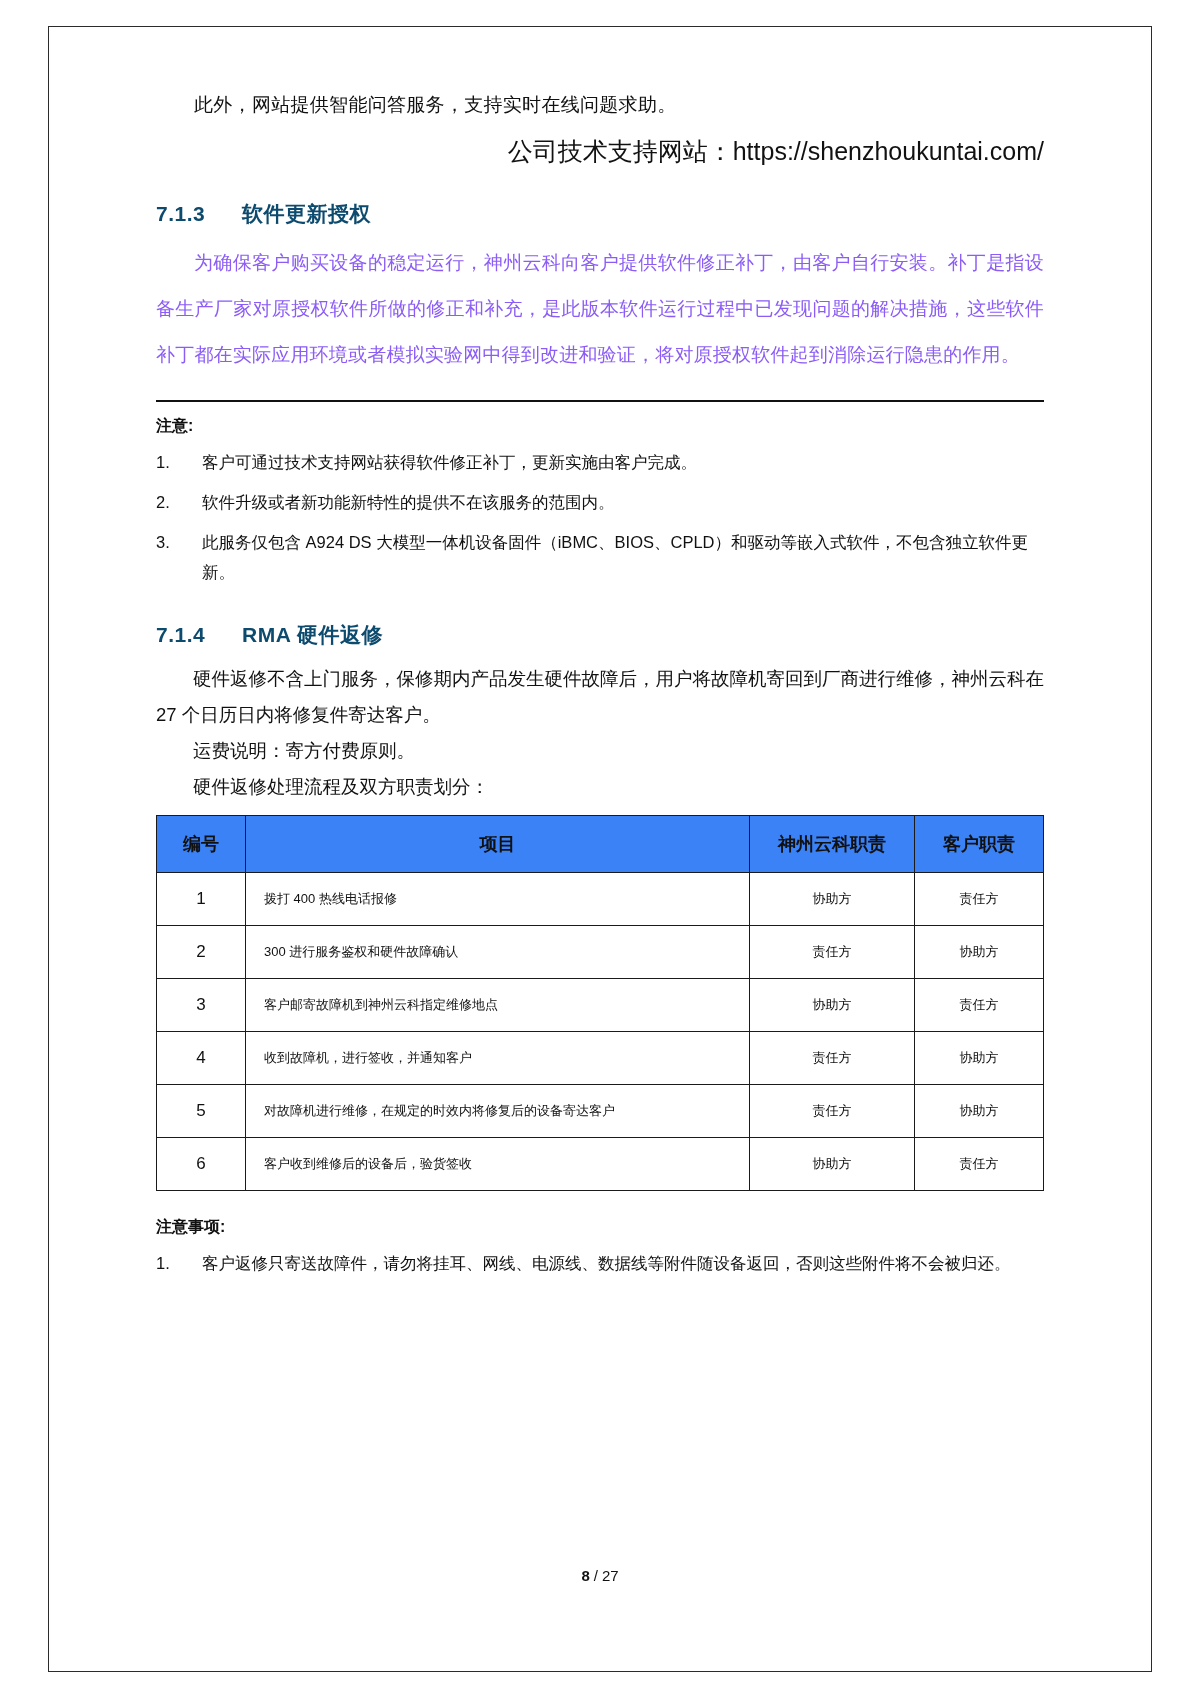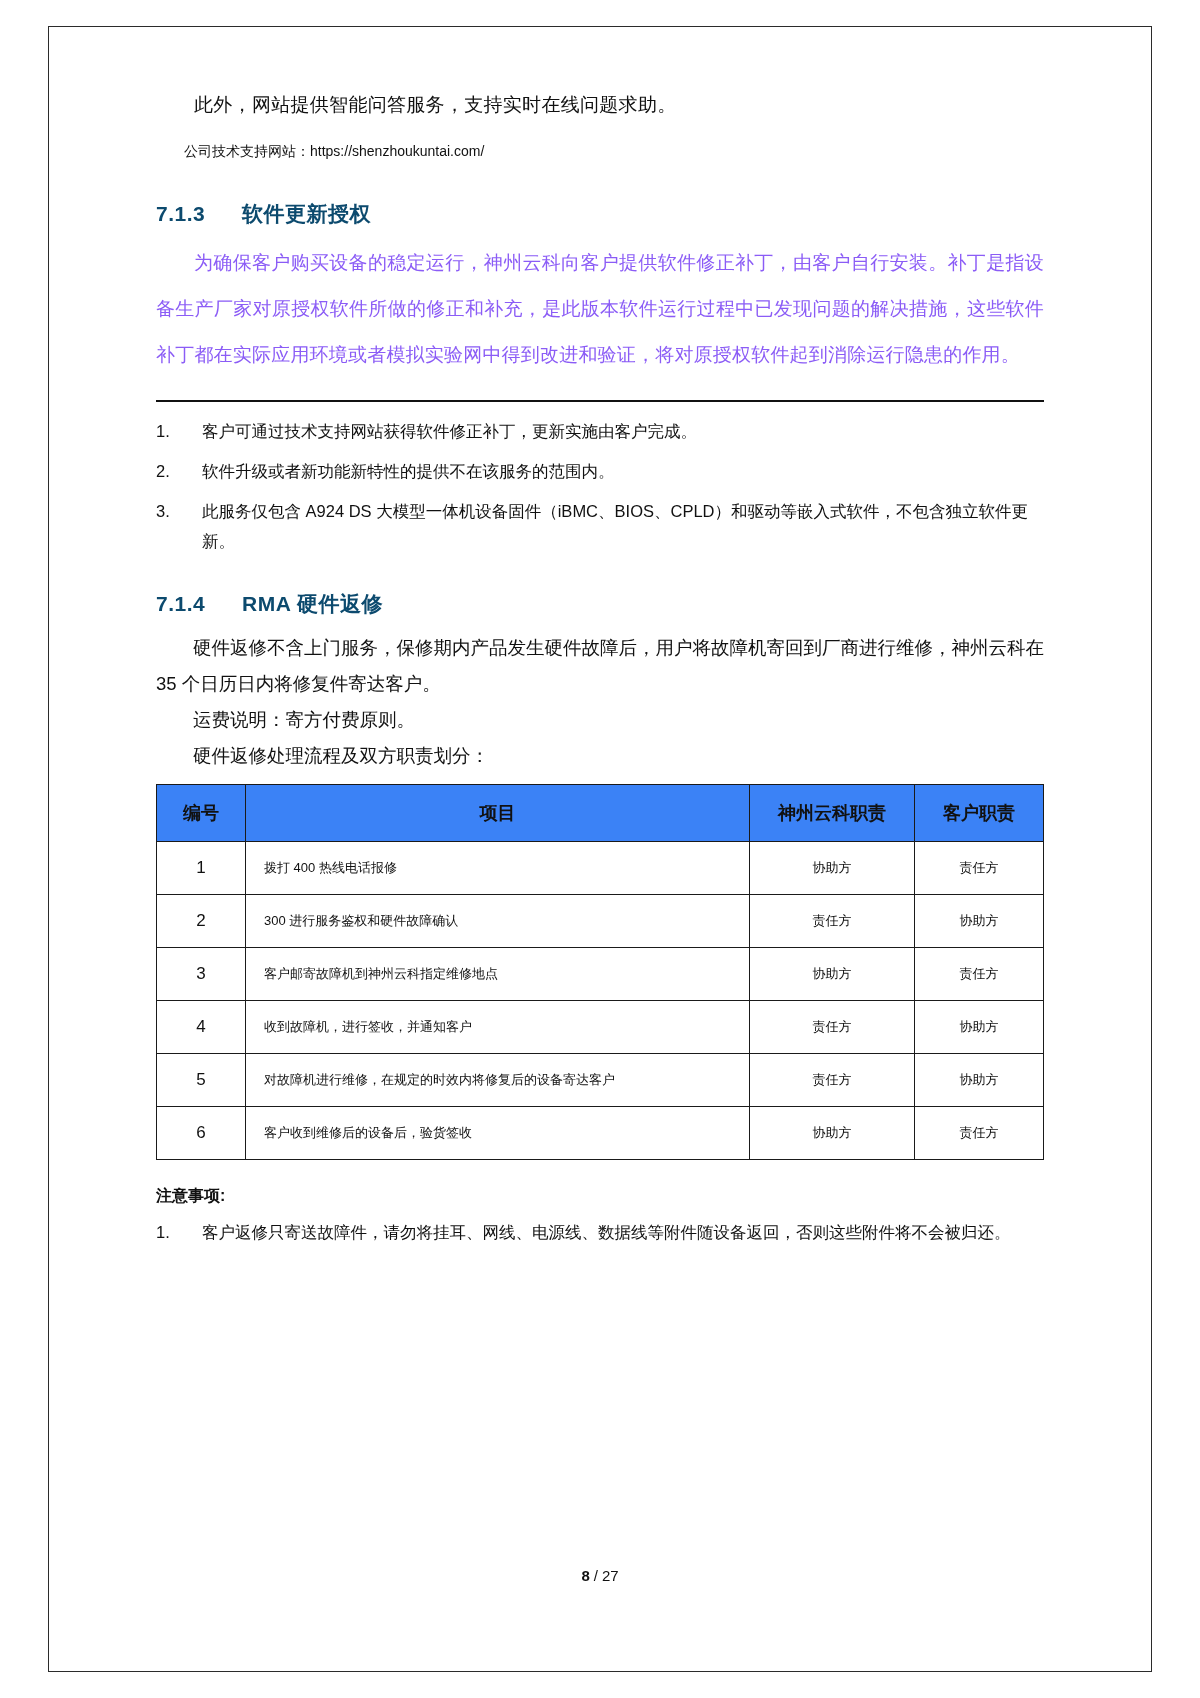--- a/index.html
+++ b/index.html
@@ -53,24 +53,25 @@
   .body-indent {
     text-indent: 2em;
   }
   .para {
     font-size: 19px;
     line-height: 46px;
     color: #111;
     letter-spacing: 0.3px;
   }
   .para-link {
-    font-size: 14px;
+    font-size: 25px;
     line-height: 46px;
     color: #111;
     text-indent: 2em;
+    text-align: right;
   }
   .link {
     color: #111;
     text-decoration: none;
   }
   h2.section {
     font-size: 21px;
     font-weight: 700;
     margin: 26px 0 12px 0;
     letter-spacing: 0.5px;
@@ -191,32 +192,33 @@
     <p class="para-link"><span>公司技术支持网站：</span><a class="link" href="#">https://shenzhoukuntai.com/</a></p>
 
     <h2 class="section">
       <span class="num">7.1.3</span><span>软件更新授权</span>
     </h2>
 
     <p class="para-block">为确保客户购买设备的稳定运行，神州云科向客户提供软件修正补丁，由客户自行安装。补丁是指设备生产厂家对原授权软件所做的修正和补充，是此版本软件运行过程中已发现问题的解决措施，这些软件补丁都在实际应用环境或者模拟实验网中得到改进和验证，将对原授权软件起到消除运行隐患的作用。</p>
 
     <hr class="rule">
 
+    <p class="note-title">注意:</p>
 
     <ol class="notes">
       <li><span class="idx">1.</span><span>客户可通过技术支持网站获得软件修正补丁，更新实施由客户完成。</span></li>
       <li><span class="idx">2.</span><span>软件升级或者新功能新特性的提供不在该服务的范围内。</span></li>
       <li><span class="idx">3.</span><span>此服务仅包含 A924 DS 大模型一体机设备固件（iBMC、BIOS、CPLD）和驱动等嵌入式软件，不包含独立软件更新。</span></li>
     </ol>
 
     <h2 class="section" style="margin-top:34px;">
       <span class="num">7.1.4</span><span>RMA 硬件返修</span>
     </h2>
 
-    <p class="sub-para indent">硬件返修不含上门服务，保修期内产品发生硬件故障后，用户将故障机寄回到厂商进行维修，神州云科在 35 个日历日内将修复件寄达客户。</p>
+    <p class="sub-para indent">硬件返修不含上门服务，保修期内产品发生硬件故障后，用户将故障机寄回到厂商进行维修，神州云科在 27 个日历日内将修复件寄达客户。</p>
     <p class="sub-para indent">运费说明：寄方付费原则。</p>
     <p class="sub-para indent">硬件返修处理流程及双方职责划分：</p>
 
     <table class="rma">
       <thead>
         <tr>
           <th style="width:72px;">编号</th>
           <th>项目</th>
           <th style="width:148px;">神州云科职责</th>
           <th style="width:112px;">客户职责</th>

